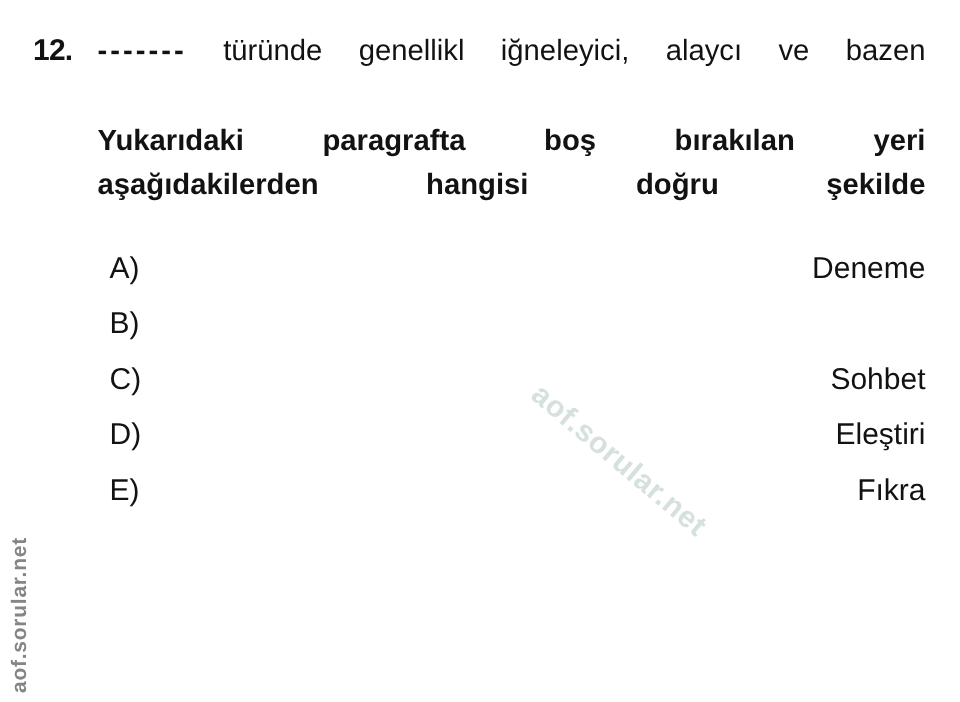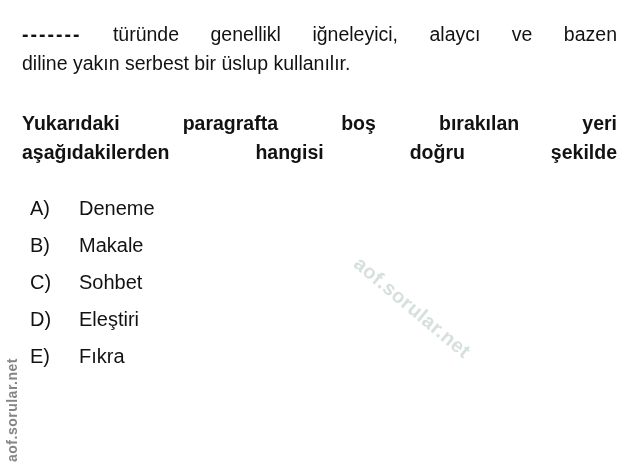--- a/index.html
+++ b/index.html
@@ -48,21 +48,21 @@
   }
   .options { margin-top: 23px; }
   .option {
     display: flex;
     align-items: center;
     height: 37px;
     padding-left: 8px;
     font-size: 20px;
   }
   .opt-letter { flex: 0 0 49px; width: 49px; }
-  .opt-text { flex: 1; }
+  .opt-text { flex: 1; text-align: right; }
   .wm-left {
     position: absolute;
     left: 4px;
     top: 462px;
     transform: rotate(-90deg);
     transform-origin: 0 0;
     font-size: 14px;
     font-weight: bold;
     letter-spacing: 0.5px;
     color: #858585;
@@ -85,40 +85,39 @@
 </style>
 </head>
 <body>
 
 <div class="page">
 
   <div class="wm-left">aof.sorular.net</div>
   <div class="wm-diagonal">aof.sorular.net</div>
 
   <div class="question-block">
+    <div class="q-number">12.</div>
     <div class="q-body">
 
       <div class="para">
         <div class="line just"><span class="dashes">-------</span> <span>türünde genellikl iğneleyici, alaycı ve bazen</span></div>
-        <div class="line">diline yakın serbest bir üslup kullanılır.</div>
       </div>
 
       <div class="stem">
         <div class="line just">Yukarıdaki paragrafta boş bırakılan yeri</div>
         <div class="line just">aşağıdakilerden hangisi doğru şekilde</div>
       </div>
 
       <div class="options">
         <div class="option">
           <span class="opt-letter">A)</span>
           <span class="opt-text">Deneme</span>
         </div>
         <div class="option">
           <span class="opt-letter">B)</span>
-          <span class="opt-text">Makale</span>
         </div>
         <div class="option">
           <span class="opt-letter">C)</span>
           <span class="opt-text">Sohbet</span>
         </div>
         <div class="option">
           <span class="opt-letter">D)</span>
           <span class="opt-text">Eleştiri</span>
         </div>
         <div class="option">

